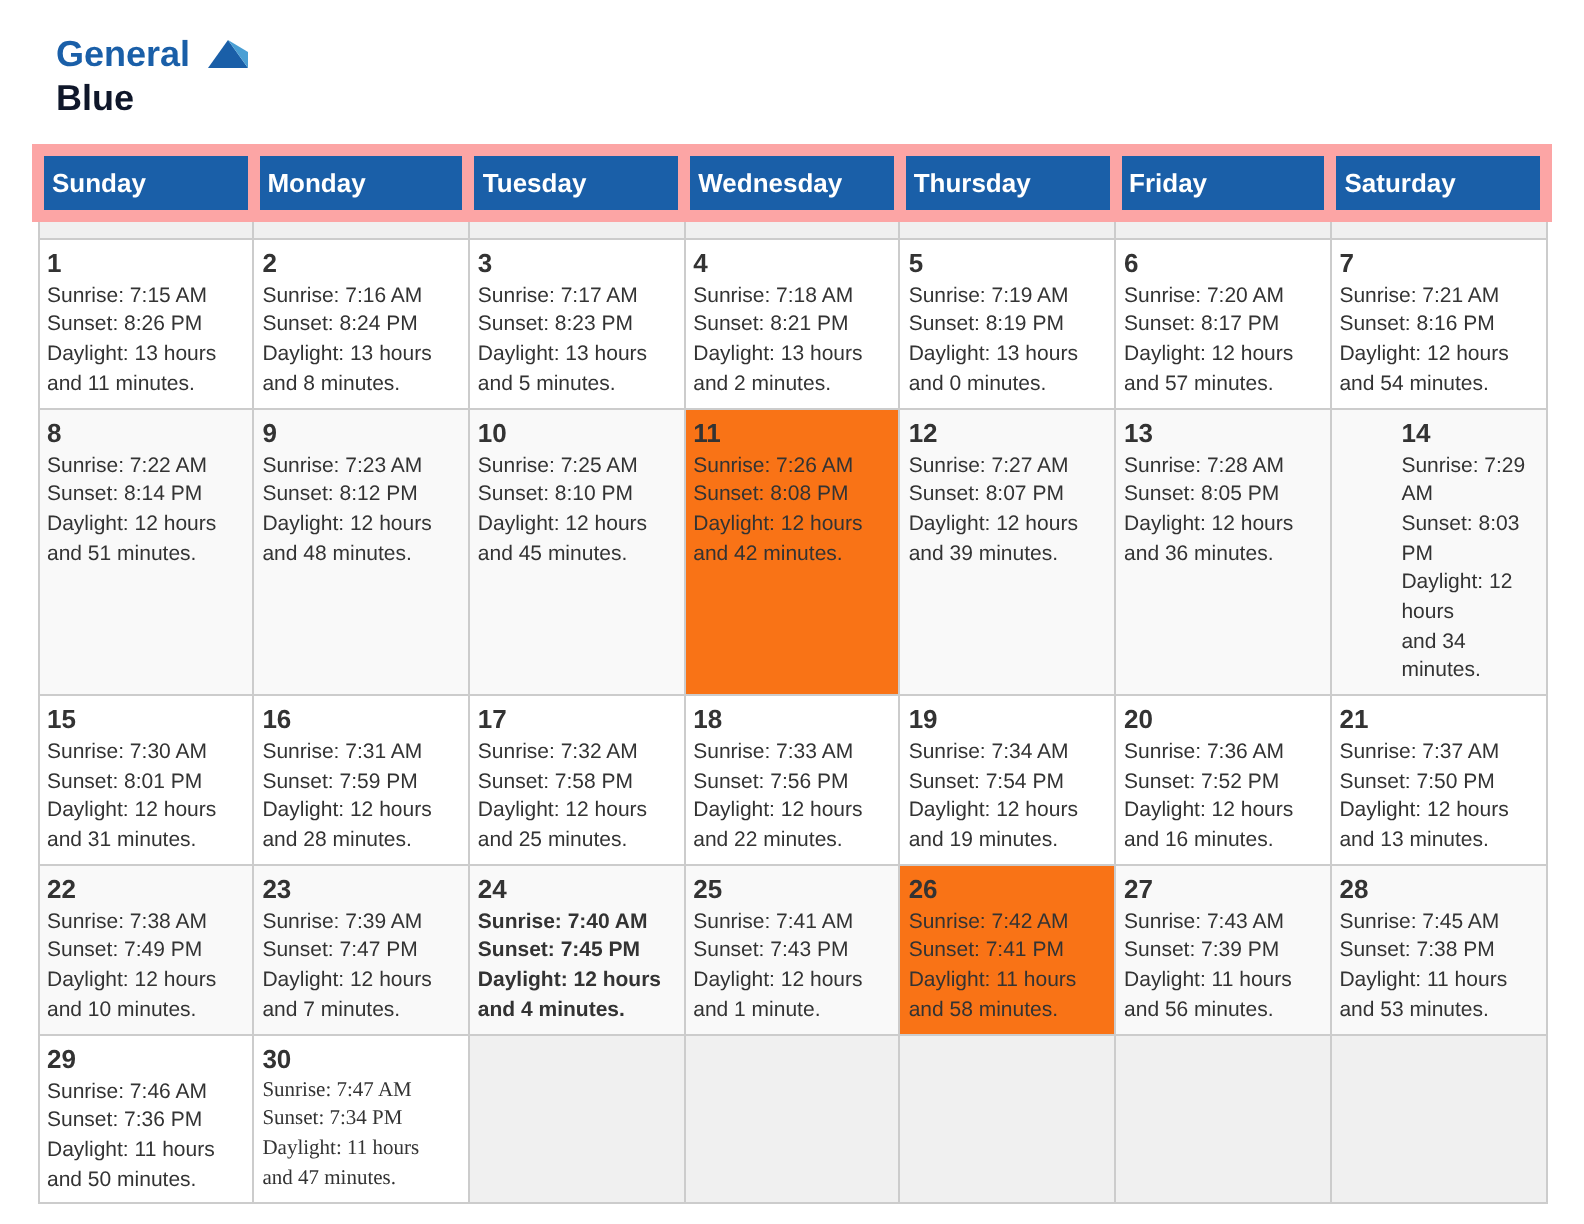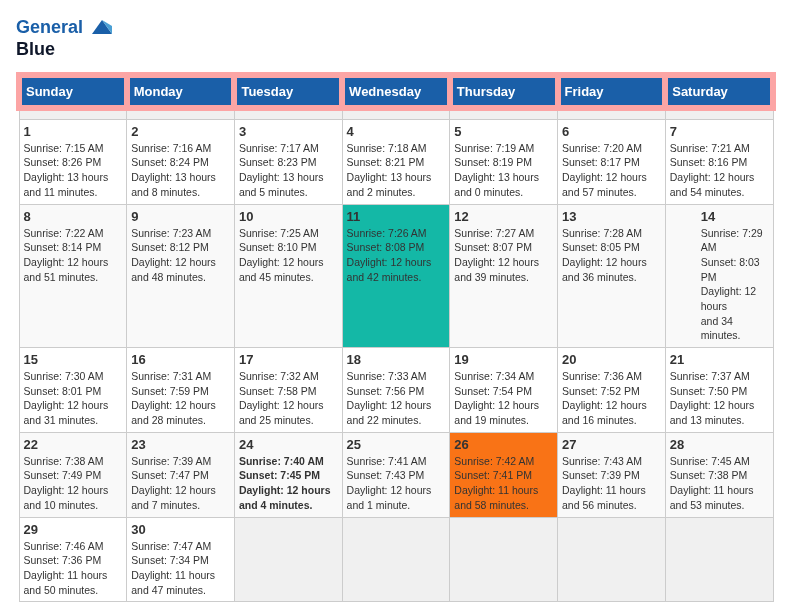--- a/index.html
+++ b/index.html
@@ -21,20 +21,21 @@
       align-items: center;
     }
     .logo-text {
       font-size: 18px;
       font-weight: bold;
       color: #333;
       line-height: 1.1;
     }
     .logo-text span {
       color: #1a5fa8;
+      margin-left: 12px;
     }
     .logo-icon {
       width: 24px;
       height: 24px;
       margin-left: 2px;
     }
     .title-block {
       text-align: right;
     }
     .month-title {
@@ -199,21 +200,21 @@
 Daylight: 12 hours
 and 48 minutes.</div>
         </td>
         <td style="background-color: rgb(249, 249, 249);">
           <span class="day-num">10</span>
           <div class="day-info" style="white-space: pre-line;">Sunrise: 7:25 AM
 Sunset: 8:10 PM
 Daylight: 12 hours
 and 45 minutes.</div>
         </td>
-        <td style="background-color: #14b8a6;">
+        <td style="background-color: #f97316;">
           <span class="day-num">11</span>
           <div class="day-info" style="white-space: pre-line;">Sunrise: 7:26 AM
 Sunset: 8:08 PM
 Daylight: 12 hours
 and 42 minutes.</div>
         </td>
         <td style="background-color: rgb(249, 249, 249);">
           <span class="day-num">12</span>
           <div class="day-info" style="white-space: pre-line;">Sunrise: 7:27 AM
 Sunset: 8:07 PM
@@ -340,21 +341,21 @@
       <tr>
         <td>
           <span class="day-num">29</span>
           <div class="day-info" style="white-space: pre-line;">Sunrise: 7:46 AM
 Sunset: 7:36 PM
 Daylight: 11 hours
 and 50 minutes.</div>
         </td>
         <td>
           <span class="day-num">30</span>
-          <div class="day-info" style="white-space: pre-line;">Sunrise: 7:47 AM
+          <div class="day-info" style="white-space: pre-line; font-family: Liberation Serif, serif;">Sunrise: 7:47 AM
 Sunset: 7:34 PM
 Daylight: 11 hours
 and 47 minutes.</div>
         </td>
         <td class="empty"></td>
         <td class="empty"></td>
         <td class="empty"></td>
         <td class="empty"></td>
         <td class="empty"></td>
       </tr>

